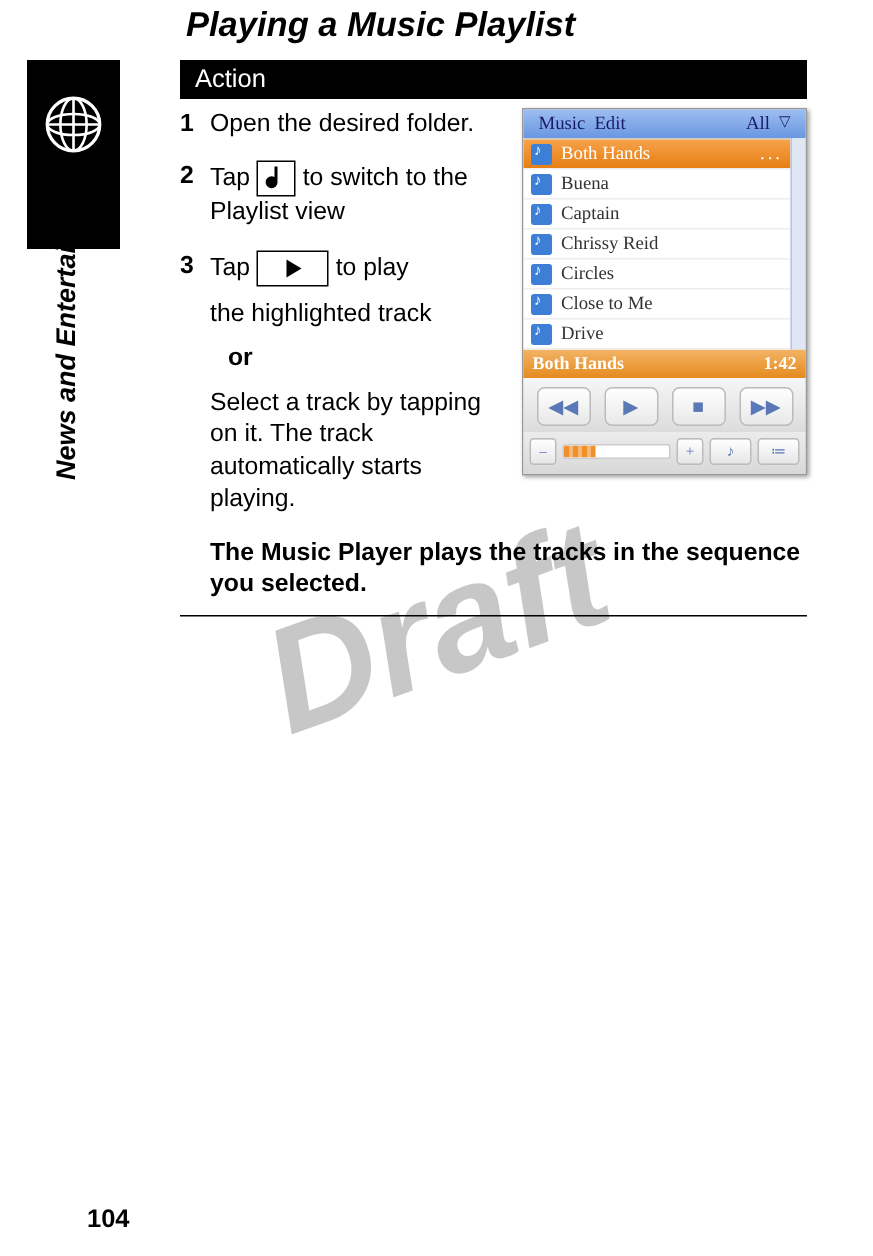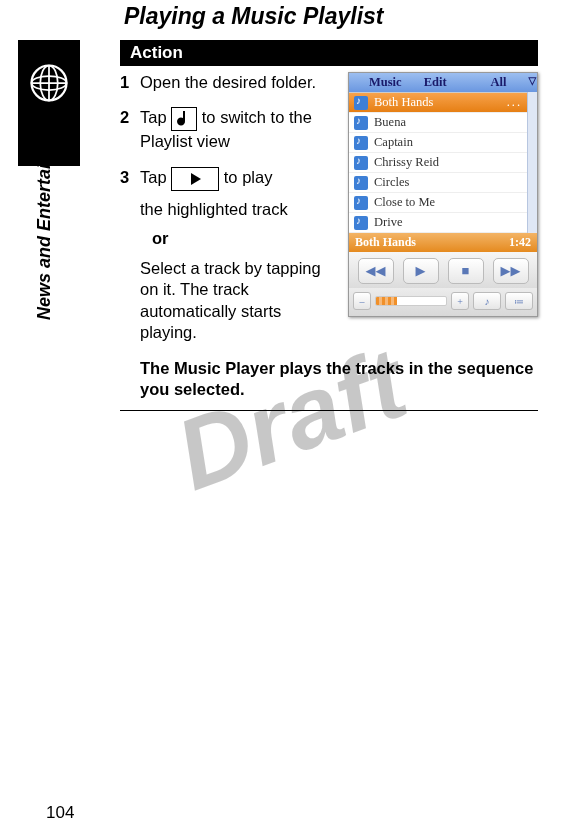--- a/index.html
+++ b/index.html
@@ -58,21 +58,21 @@
     white-space: nowrap;
   }
   .action-bar {
     position: absolute;
     left: 120px;
     top: 40px;
     width: 418px;
     height: 26px;
     background: #000;
     color: #fff;
-    font-weight: bold;
+    font-weight: normal;
     font-size: 17px;
     padding: 3px 10px;
   }
   .content {
     position: absolute;
     left: 120px;
     top: 72px;
     width: 418px;
   }
   .steps {
@@ -108,48 +108,48 @@
     margin-top: 16px;
     margin-left: 20px;
     font-weight: bold;
   }
   .divider {
     border-top: 1px solid #000;
     margin-top: 10px;
   }
   .page-num {
     position: absolute;
-    left: 46px;
+    left: 58px;
     bottom: 14px;
-    font-weight: normal;
+    font-weight: bold;
     font-size: 17px;
     text-align: center;
   }
 
   
   .phone {
     position: absolute;
     right: 0;
     top: 0;
     width: 190px;
     border: 1px solid #999;
     font-family: "Comic Sans MS", "Segoe Script", cursive;
     font-size: 12.5px;
     color: #333;
     background: #f5f5f5;
     box-shadow: 1px 1px 3px rgba(0,0,0,0.4);
   }
   .phone .menubar {
     background: linear-gradient(#9cbef0, #6a97e0);
     color: #1a1a6a;
-    font-weight: bold;
-    display: flex;
-    padding: 2px 20px;
+    font-weight: normal;
+    display: flex;
+    padding: 2px 10px;
     font-size: 12.5px;
-    gap: 22px;
+    gap: 6px;
   }
   .phone .menubar .spacer { flex: 1; }
   .phone .list {
     background: #fff;
     border-top: 1px solid #ccc;
   }
   .phone .list .row {
     display: flex;
     align-items: center;
     padding: 2px 5px;

